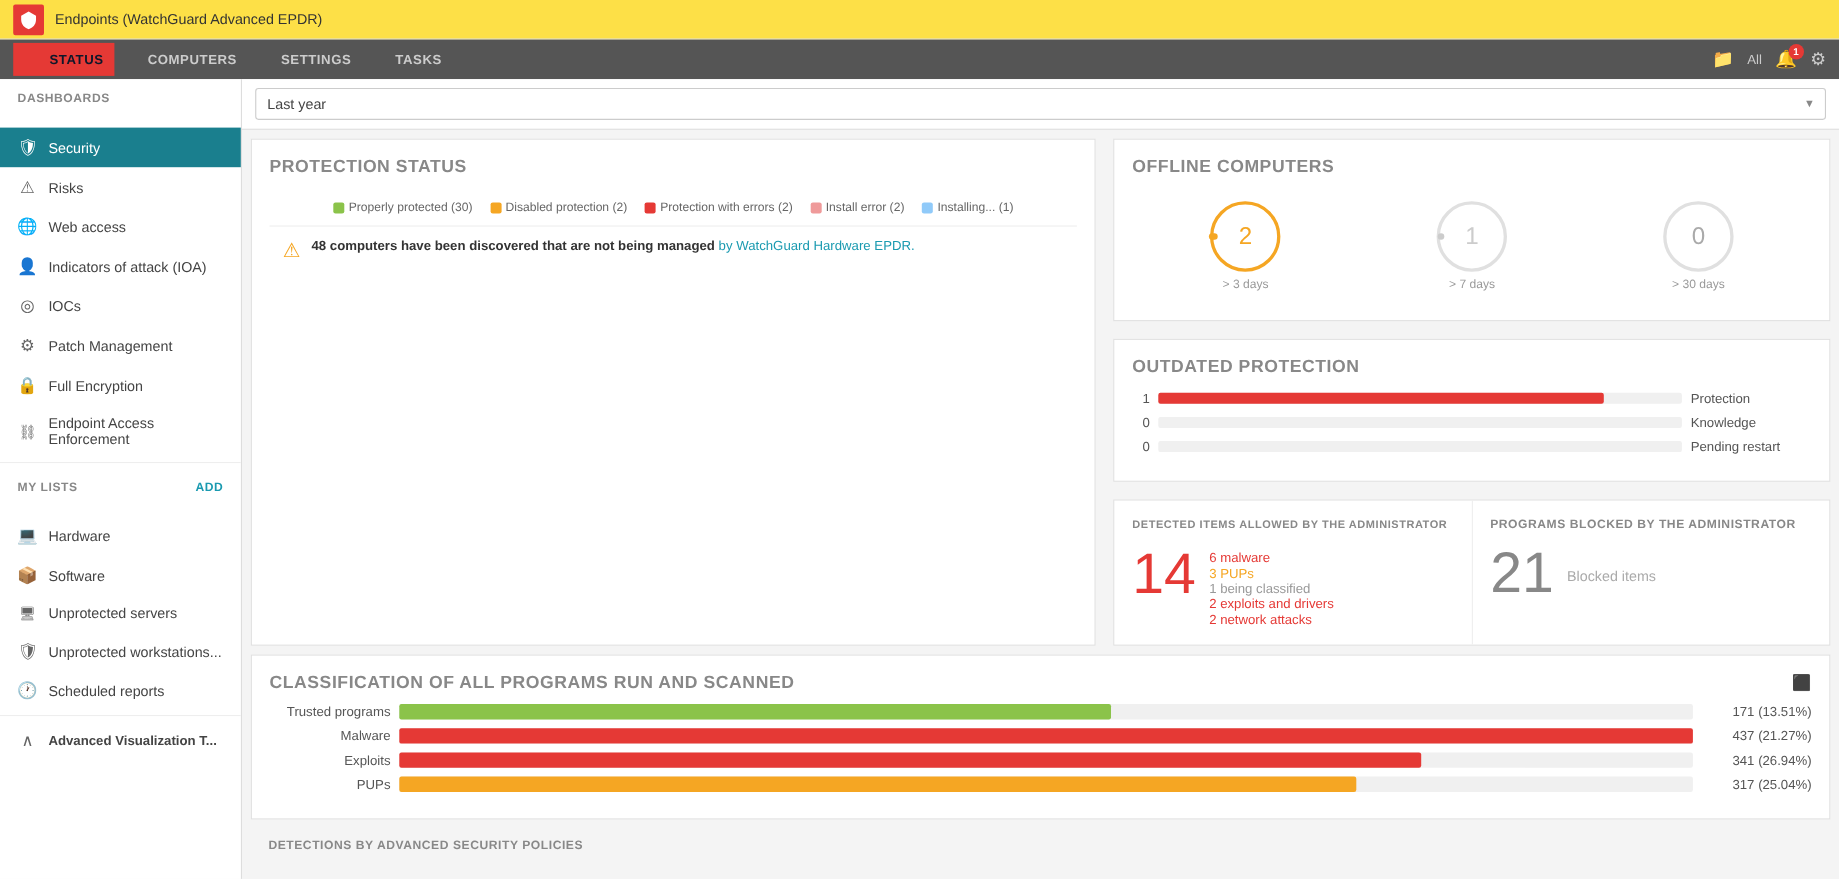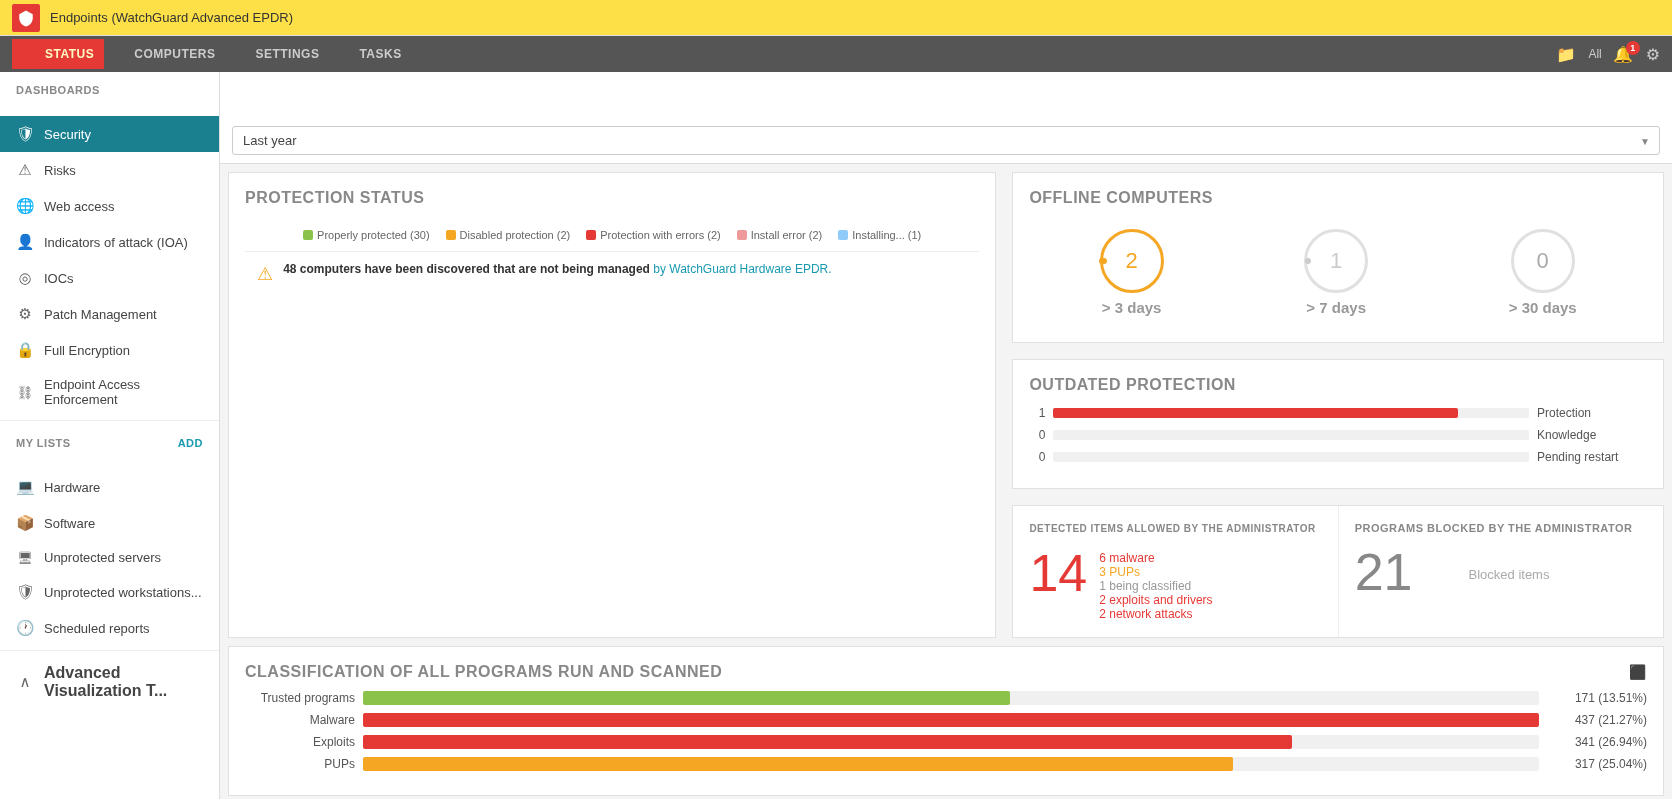--- a/index.html
+++ b/index.html
@@ -1,21 +1,21 @@
 <!DOCTYPE html>
 <html><head>
   <meta charset="utf-8">
   <style>
     * { box-sizing: border-box; margin: 0; padding: 0; }
     body { font-family: 'Segoe UI', Arial, sans-serif; font-size: 13px; background: #f0f0f0; color: #333; overflow: hidden; }
 
     
     .top-bar { display: flex; align-items: center; background: #555; height: 36px; padding: 0 12px; gap: 20px; }
     .top-nav-item { color: #ccc; font-size: 12px; font-weight: 600; letter-spacing: 0.5px; padding: 8px 10px; cursor: pointer; text-transform: uppercase; }
-    .top-nav-item.active { background: #e53935; color: #fef9c3; padding-left: 33px; }
+    .top-nav-item.active { background: #e53935; color: #0f172a; padding-left: 33px; }
     .top-bar-right { margin-left: auto; display: flex; align-items: center; gap: 12px; color: #ccc; }
     .notif-badge { position: relative; display: inline-block; }
     .notif-badge .badge { position: absolute; top: -4px; right: -6px; background: #e53935; color: #fff; font-size: 9px; border-radius: 50%; width: 14px; height: 14px; display: flex; align-items: center; justify-content: center; font-weight: 700; }
     .top-icon { font-size: 16px; cursor: pointer; color: #ccc; }
 
     
     .title-bar { display: flex; align-items: center; background: #fde047; height: 36px; padding: 0 12px; border-bottom: 1px solid #ddd; }
     .app-logo { background: #e53935; width: 28px; height: 28px; display: flex; align-items: center; justify-content: center; margin-right: 10px; border-radius: 2px; }
     .app-logo svg { width: 18px; height: 18px; fill: #fff; }
 
@@ -32,21 +32,21 @@
     .sidebar-icon { font-size: 15px; width: 18px; text-align: center; color: #666; flex-shrink: 0; }
     .sidebar-item.active .sidebar-icon { color: #fff; }
     .sidebar-divider { height: 1px; background: #eee; margin: 4px 0; }
 
     
     .content { flex: 1; overflow-y: auto; background: #f4f4f4; padding: 0; }
 
     
     .dropdown-row { padding: 8px 12px; background: #fff; border-bottom: 1px solid #ddd; }
     .dropdown-select { width: 100%; padding: 6px 10px; border: 1px solid #ccc; border-radius: 3px; background: #fff; font-size: 13px; color: #444; appearance: none; cursor: pointer; }
-    .dropdown-wrap { position: relative; margin-top: 46px; }
+    .dropdown-wrap { position: relative; }
     .dropdown-wrap::after { content: '▼'; position: absolute; right: 10px; top: 50%; transform: translateY(-50%); font-size: 10px; color: #888; pointer-events: none; }
     .panel { background: #fff; border: 1px solid #e0e0e0; margin: 8px; padding: 16px; }
     .panel-title { font-size: 16px; font-weight: 700; color: #888; text-transform: uppercase; letter-spacing: 0.5px; margin-bottom: 12px; }
 
     
     .gauge-container { display: flex; flex-direction: column; align-items: center; }
     .gauge-wrap { position: relative; width: 220px; height: 130px; }
     .gauge-center-text { position: absolute; bottom: 10px; left: 50%; transform: translateX(-50%); text-align: center; }
     .gauge-number { font-size: 32px; color: #888; font-weight: 300; }
     .gauge-label { font-size: 12px; color: #aaa; }
@@ -66,21 +66,21 @@
     
     .offline-grid { display: flex; justify-content: space-around; padding: 10px 0; }
     .offline-item { text-align: center; }
     .offline-circle { width: 64px; height: 64px; border-radius: 50%; border: 3px solid #e0e0e0; display: flex; align-items: center; justify-content: center; margin: 0 auto 6px; font-size: 22px; color: #aaa; font-weight: 300; position: relative; }
     .offline-circle.has-value { border-color: #f5a623; color: #f5a623; }
     .offline-circle.one-value { border-color: #e0e0e0; color: #ccc; }
     .offline-circle::before { content: ''; position: absolute; left: -4px; top: 50%; transform: translateY(-50%); width: 6px; height: 6px; border-radius: 50%; }
     .offline-circle.has-value::before { background: #f5a623; }
     .offline-dot { position: absolute; left: -2px; top: 50%; transform: translateY(-50%); width: 6px; height: 6px; border-radius: 50%; background: #f5a623; }
     .offline-dot-gray { background: #ccc; }
-    .offline-label { font-size: 15px; color: #999; font-weight: bold; }
+    .offline-label { font-size: 11px; color: #999; }
 
     
     .outdated-rows { font-size: 12px; }
     .outdated-row { display: flex; align-items: center; gap: 8px; margin-bottom: 8px; }
     .outdated-count { width: 16px; text-align: right; color: #555; font-size: 12px; }
     .outdated-bar-wrap { flex: 1; background: #f0f0f0; height: 10px; border-radius: 2px; }
     .outdated-bar { height: 100%; border-radius: 2px; }
     .outdated-name { font-size: 12px; color: #555; width: 110px; }
 
     
@@ -88,21 +88,21 @@
     .detected-left { flex: 1; padding: 16px; border-right: 1px solid #eee; }
     .detected-right { flex: 1; padding: 16px; }
     .detected-number { font-size: 52px; font-weight: 300; color: #e53935; line-height: 1; }
     .detected-detail { font-size: 12px; margin-top: 4px; }
     .detected-detail .malware { color: #e53935; }
     .detected-detail .pups { color: #f5a623; }
     .detected-detail .classifying { color: #999; }
     .detected-detail .exploits { color: #e53935; }
     .detected-detail .network { color: #e53935; }
     .blocked-number { font-size: 52px; font-weight: 300; color: #888; line-height: 1; }
-    .blocked-label { font-size: 13px; color: #aaa; margin-top: 4px; margin-left: 44px; }
+    .blocked-label { font-size: 13px; color: #aaa; margin-top: 4px; }
 
     
     .classification-panel { background: #fff; border: 1px solid #e0e0e0; margin: 0 8px 8px; padding: 16px; }
     .class-row { display: flex; align-items: center; gap: 8px; margin-bottom: 8px; }
     .class-label { width: 110px; font-size: 12px; color: #555; text-align: right; flex-shrink: 0; }
     .class-bar-wrap { flex: 1; background: #f0f0f0; height: 14px; border-radius: 2px; }
     .class-bar { height: 100%; border-radius: 2px; }
     .class-stat { width: 100px; font-size: 12px; color: #555; text-align: right; flex-shrink: 0; }
 
     
@@ -206,21 +206,21 @@
     </div>
     <div class="sidebar-item">
       <span class="sidebar-icon">🕐</span>
       <span>Scheduled reports</span>
     </div>
 
     <div class="sidebar-divider"></div>
 
     <div class="sidebar-item">
       <span class="sidebar-icon">∧</span>
-      <span style="font-weight:600; font-size:16px;">Advanced Visualization T...</span>
+      <span style="font-weight:600; font-size:12px;">Advanced Visualization T...</span>
     </div>
   </div>
 
   <div class="content">
 
     <div class="dropdown-row">
       <div class="dropdown-wrap">
         <select class="dropdown-select">
           <option>Last year</option>
           <option>Last month</option>
@@ -348,21 +348,21 @@
                 <div class="blocked-label">Blocked items</div>
               </div>
             </div>
           </div>
         </div>
 
       </div>
     </div>
 
     <div class="classification-panel">
-      <div style="display:flex; justify-content:space-between; align-items:center; margin-bottom:10px;">
+      <div style="display:flex; justify-content:space-between; margin-bottom:10px;">
         <div class="panel-title" style="margin-bottom:0;">CLASSIFICATION OF ALL PROGRAMS RUN AND SCANNED</div>
         <span class="export-icon">⬛</span>
       </div>
 
       <div class="class-row">
         <div class="class-label">Trusted programs</div>
         <div class="class-bar-wrap">
           <div class="class-bar" style="width:55%; background:#8bc34a;"></div>
         </div>
         <div class="class-stat">

